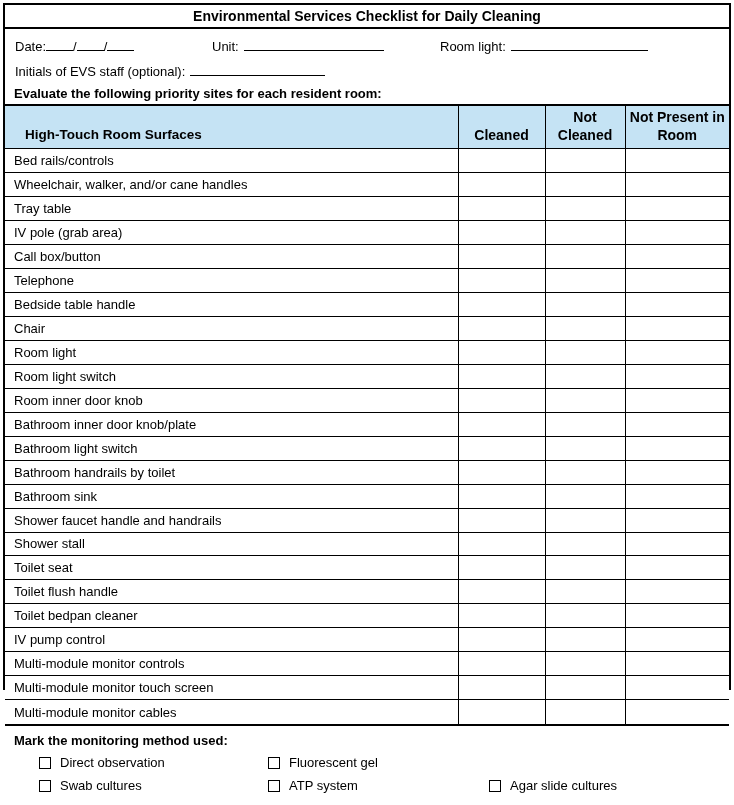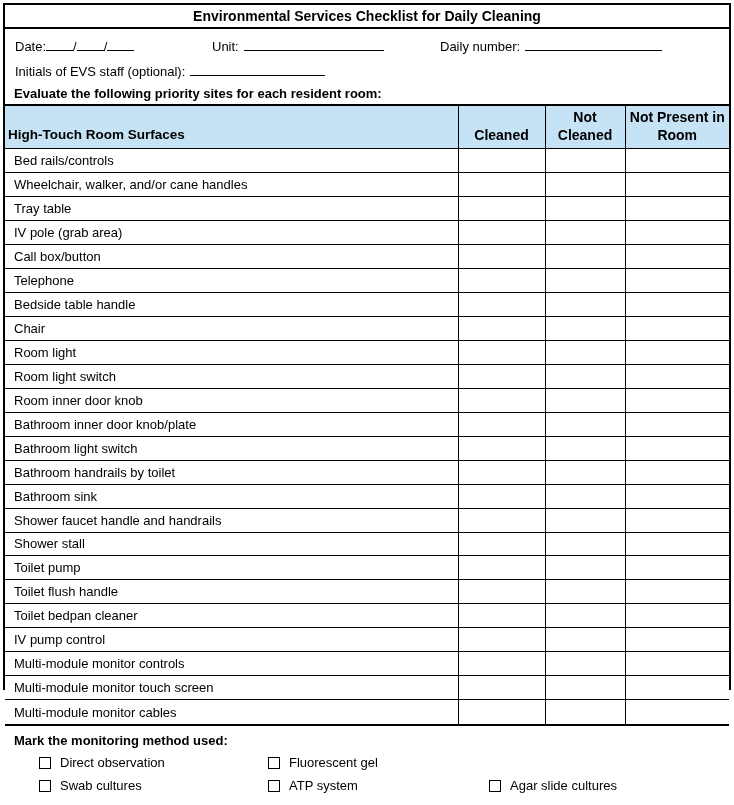--- a/index.html
+++ b/index.html
@@ -61,21 +61,21 @@
   table.surfaces tr > *:last-child{border-right:none;}
   table.surfaces thead th{
     border-top:2px solid var(--border);
     background:var(--table-header-bg);
     font-weight:bold;font-size:14px;
     vertical-align:bottom;text-align:center;
     padding:3px 4px 4px;line-height:1.25;
     height:38px;
   }
   table.surfaces thead th.surface{
-    text-align:left;padding-left:3px;font-size:13.5px;
+    text-align:left;padding-left:20px;font-size:13.5px;
   }
   table.surfaces tbody td{background:#fff;height:22px;}
   table.surfaces tbody td.surface{
     text-align:left;padding:2px 4px 2px 9px;
     white-space:nowrap;
   }
   table.surfaces tbody tr:last-child > *{border-bottom:none;}
   
   .footer{
     position:absolute;top:719px;left:0;right:0;bottom:0;
@@ -110,21 +110,21 @@
   <div class="title-bar">Environmental Services Checklist for Daily Cleaning</div>
 
   <div class="info-line line-1">
     <span class="fgroup g-date">
       <span>Date:</span><span class="blank blank-date"></span><span class="slash">/</span><span class="blank blank-date"></span><span class="slash">/</span><span class="blank blank-date"></span>
     </span>
     <span class="fgroup g-unit">
       <span>Unit:</span><span class="blank blank-unit"></span>
     </span>
     <span class="fgroup g-room">
-      <span>Daily number:</span><span class="blank blank-room"></span>
+      <span>Room light:</span><span class="blank blank-room"></span>
     </span>
   </div>
 
   <div class="info-line line-2">
     <span class="fgroup g-initials">
       <span>Initials of EVS staff (optional):</span><span class="blank blank-initials"></span>
     </span>
   </div>
 
   <div class="info-line line-3">
@@ -243,21 +243,21 @@
           <td class="mark"></td>
           <td class="mark"></td>
         </tr>
       <tr>
           <td class="surface">Shower stall</td>
           <td class="mark"></td>
           <td class="mark"></td>
           <td class="mark"></td>
         </tr>
       <tr>
-          <td class="surface">Toilet pump</td>
+          <td class="surface">Toilet seat</td>
           <td class="mark"></td>
           <td class="mark"></td>
           <td class="mark"></td>
         </tr>
       <tr>
           <td class="surface">Toilet flush handle</td>
           <td class="mark"></td>
           <td class="mark"></td>
           <td class="mark"></td>
         </tr>

